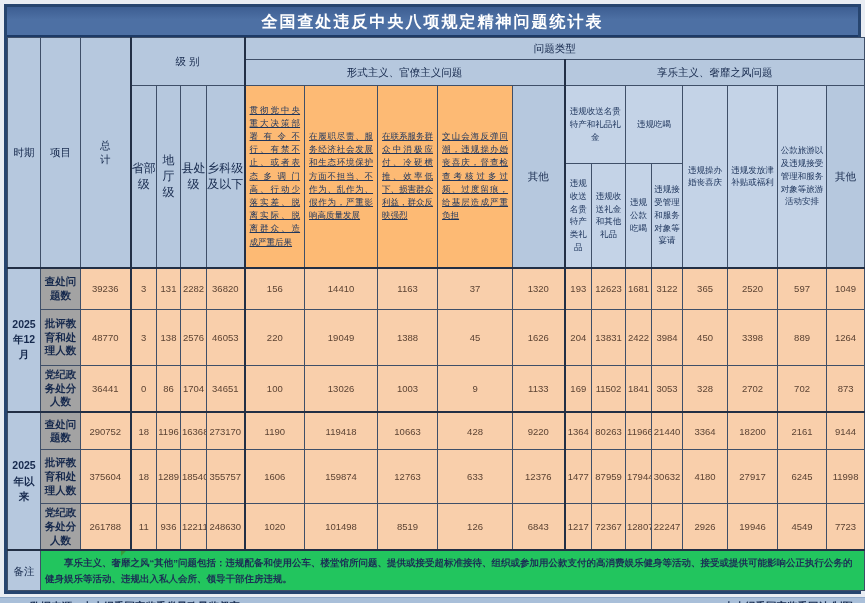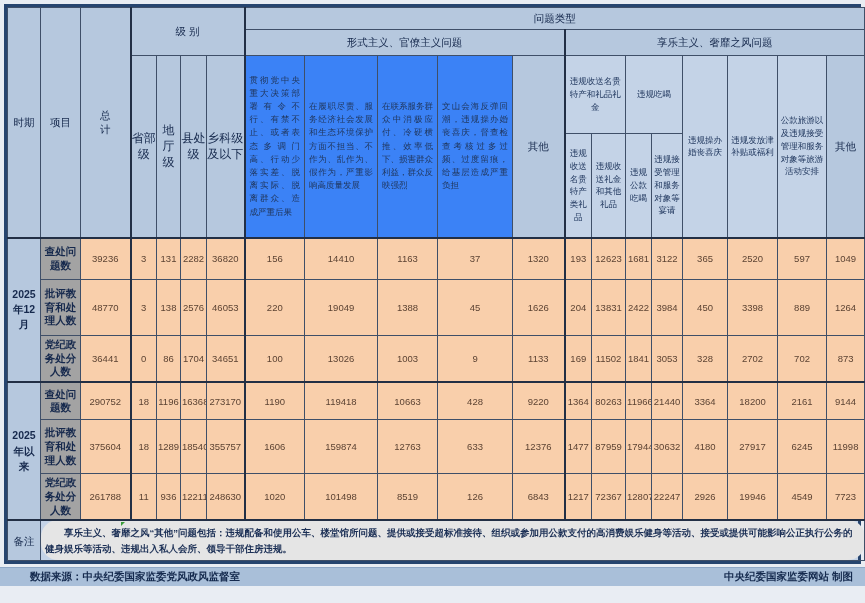--- a/index.html
+++ b/index.html
@@ -15,57 +15,57 @@
     background:linear-gradient(180deg,#3d5e92 0%,#4d70a4 45%,#4d70a4 100%);
     color:#ffffff; font-weight:bold; font-size:16px; letter-spacing:2px;
     border-bottom:2px solid #1d3a66;
   }
   table { border-collapse:collapse; table-layout:fixed; width:851px; }
   th, td {
     border:1px solid #3f4f68; text-align:center; vertical-align:middle;
     overflow:hidden; color:#16294d;
   }
   .hA { background:#b6c8de; font-weight:normal; font-size:10.5px; line-height:1.35; }
-  .hB { background:#3b82f6; font-weight:normal; font-size:8.5px; line-height:1.55;
-        text-align:justify; padding:3px 4px; color:#20375e; }
+  .hB { background:#fdba74; font-weight:normal; font-size:8.5px; line-height:1.55;
+        text-align:justify; padding:3px 4px; color:#20375e;text-decoration:underline; }
   .hC { background:#c4d3e7; font-weight:normal; font-size:8.5px; line-height:1.5;
         padding:2px 2px; color:#20375e; }
   th.level { padding:2px 0; font-size:12px; }
   .num { background:#f9cfab; font-size:9.5px; color:#5c4333; padding:0 1px; }
   .itemcell { background:#a3a3a3; font-weight:bold; font-size:10.5px; line-height:1.3; padding:2px 3px; }
   .periodcell { background:#b6c8de; font-weight:bold; font-size:10.5px; line-height:1.45; padding:2px 2px; }
   .narrow { display:inline-block; width:1.15em; line-height:1.4; }
   .thickL { border-left:2px solid #222f45; }
   tr.thickT > th, tr.thickT > td { border-top:2px solid #222f45; }
   .r1 { height:22px; } .r2 { height:26px; } .r3 { height:78px; } .r4 { height:104px; }
   .d1 { height:42px; } .d2 { height:56px; } .d3 { height:42px; }
   .d4 { height:38px; } .d5 { height:54px; } .d6 { height:43px; }
   .note-row { height:40px; }
   .note {
-    background:#e5e5e5; text-align:left; font-size:9.5px; line-height:1.6;
+    background:#22c55e; text-align:left; font-size:9.5px; line-height:1.6;
     padding:3px 10px 3px 4px; text-indent:2em; color:#1b2f55; font-weight:bold;
     position:relative;
-    border-radius:17px;
   }
   .note-marker {
     position:absolute; left:80px; top:0; width:0; height:0;
     border-top:5px solid #3a9d3a; border-right:5px solid transparent;
   }
   .footer {
     margin:3px -4px 0 -4px; height:19px; background:#a9bfd9;
     display:flex; justify-content:space-between; align-items:center;
     padding:0 12px 0 30px; font-weight:bold; font-size:10.5px; color:#152a4e;
     border-top:1px solid #8fa8c7;
   }
 </style>
 </head>
 <body>
 
 <div class="page">
   <div class="sheet">
+    <div class="title-bar">全国查处违反中央八项规定精神问题统计表</div>
     <table>
       <colgroup>
         <col style="width:33px">
           <col style="width:40px">
           <col style="width:50px">
         <col style="width:26px">
           <col style="width:24px">
           <col style="width:26px">
           <col style="width:38px">
         <col style="width:60px">

